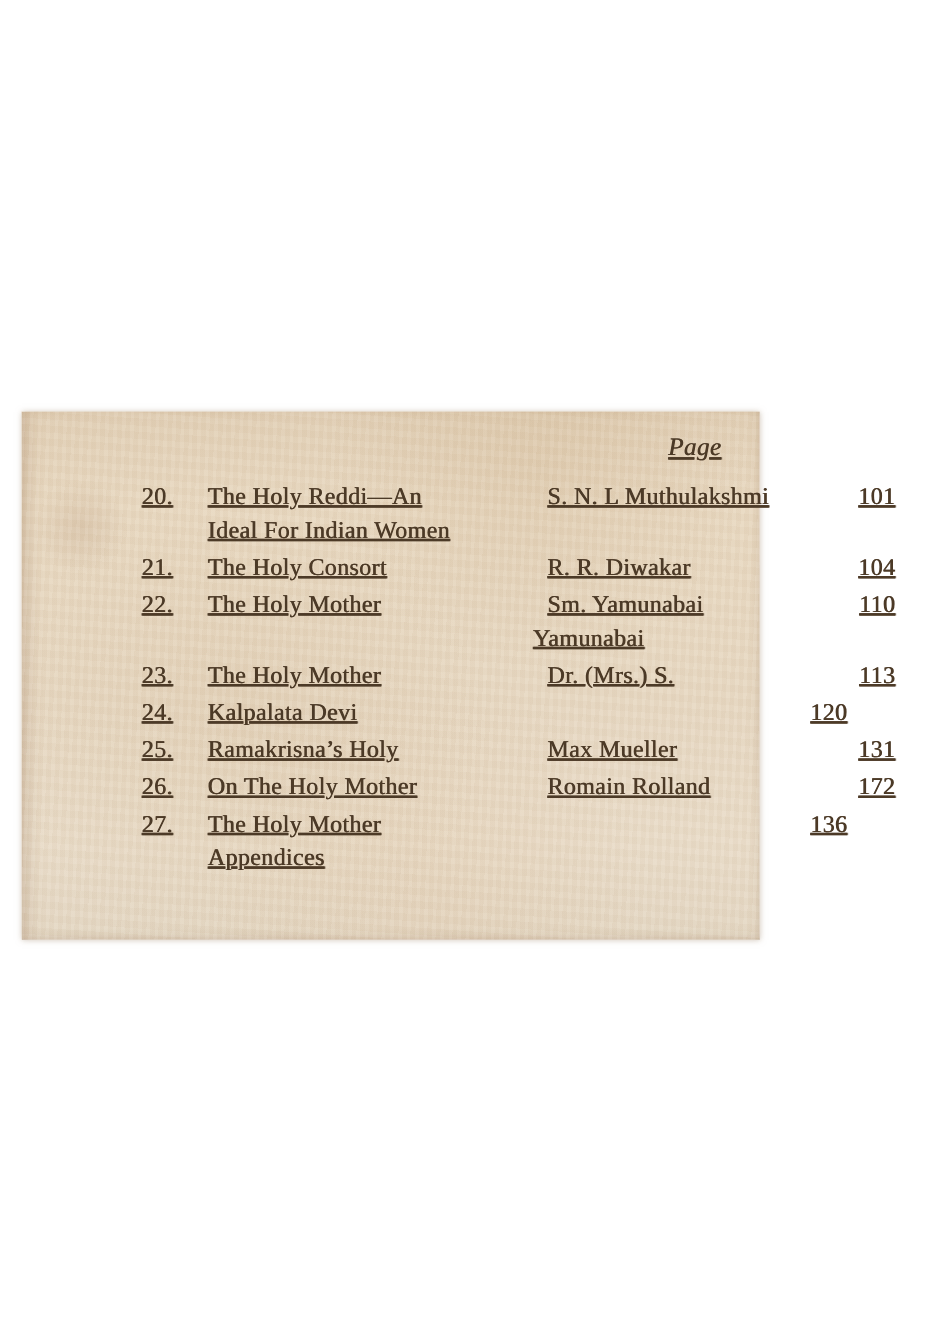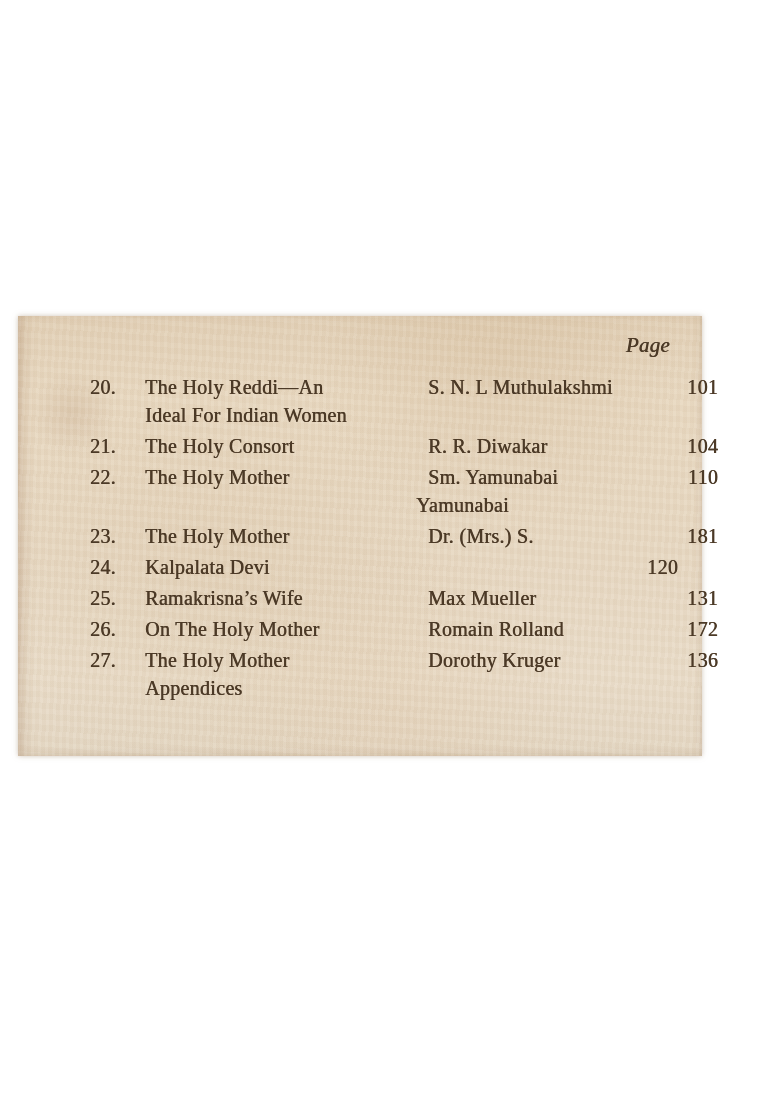--- a/index.html
+++ b/index.html
@@ -16,35 +16,36 @@
     overflow:hidden;
   }
   .scan-stage{
     position:absolute;
     inset:0;
     background:var(--bg);
   }
   .paper{
     position:absolute;
     left:18px;
-    top:316px;
-    width:684px;
+    top:343px;
+    width:615px;
     height:440px;
     background:
       radial-gradient(circle at 8% 22%, rgba(168,130,95,0.18) 0%, rgba(168,130,95,0) 6%),
       radial-gradient(circle at 70% 10%, rgba(200,170,130,0.20) 0%, rgba(200,170,130,0) 30%),
       radial-gradient(circle at 30% 60%, rgba(215,190,155,0.25) 0%, rgba(215,190,155,0) 40%),
       radial-gradient(circle at 55% 90%, rgba(225,200,170,0.30) 0%, rgba(225,200,170,0) 35%),
       linear-gradient(180deg, #e2d0b6 0%, #e8d8c0 18%, #e7d8c2 55%, #e9dcc8 82%, #e4d7c3 100%);
     box-shadow:
       0 0 5px rgba(170,150,125,0.55),
       inset 10px 0 14px -8px rgba(140,100,65,0.35),
       inset -6px 0 10px -7px rgba(150,120,90,0.30),
       inset 0 -6px 10px -7px rgba(150,120,90,0.25);
     color:var(--ink);
+    text-decoration:underline;
   }
   .paper-grain{
     position:absolute;
     inset:0;
     pointer-events:none;
     background:
       repeating-linear-gradient(92deg, rgba(255,255,255,0.05) 0 3px, rgba(160,130,100,0.04) 3px 7px),
       repeating-linear-gradient(4deg, rgba(255,255,255,0.04) 0 5px, rgba(170,140,105,0.03) 5px 11px);
   }
   .paper-content{
@@ -55,21 +56,21 @@
     text-align:right;
     margin-right:32px;
     font-style:italic;
     font-size:21px;
     line-height:30px;
     margin-bottom:12px;
     letter-spacing:0.3px;
     text-shadow:0.5px 0 0 currentColor;
   }
   .toc{
-    margin-left:72px;
+    margin-left:100px;
     font-size:20px;
     letter-spacing:0.3px;
   }
   .row{
     display:grid;
     grid-template-columns:55px 283px 250px 40px;
   }
   .cell .line{
     line-height:31px;
     white-space:nowrap;
@@ -139,40 +140,40 @@
             <div class="cell c-num">
               <div class="line">23.</div>
             </div>
             <div class="cell c-title">
               <div class="line">The Holy Mother</div>
             </div>
             <div class="cell c-author">
               <div class="line">Dr. (Mrs.) S.</div>
             </div>
             <div class="cell c-page">
-              <div class="line">181</div>
+              <div class="line">113</div>
             </div>
           </div>
           <div class="row">
             <div class="cell c-num">
               <div class="line">24.</div>
             </div>
             <div class="cell c-author">
               <div class="line">Kalpalata Devi</div>
             </div>
             <div class="cell c-page">
               <div class="line">120</div>
             </div>
           </div>
           <div class="row">
             <div class="cell c-num">
               <div class="line">25.</div>
             </div>
             <div class="cell c-title">
-              <div class="line">Ramakrisna’s Wife</div>
+              <div class="line">Ramakrisna’s Holy</div>
             </div>
             <div class="cell c-author">
               <div class="line">Max Mueller</div>
             </div>
             <div class="cell c-page">
               <div class="line">131</div>
             </div>
           </div>
           <div class="row">
             <div class="cell c-num">
@@ -188,23 +189,20 @@
               <div class="line">172</div>
             </div>
           </div>
           <div class="row">
             <div class="cell c-num">
               <div class="line">27.</div>
             </div>
             <div class="cell c-title">
               <div class="line">The Holy Mother</div>
               <div class="line">Appendices</div>
-            </div>
-            <div class="cell c-author">
-              <div class="line">Dorothy Kruger</div>
             </div>
             <div class="cell c-page">
               <div class="line">136</div>
             </div>
           </div>
         </div>
     </div>
   </div>
 </div>
 

